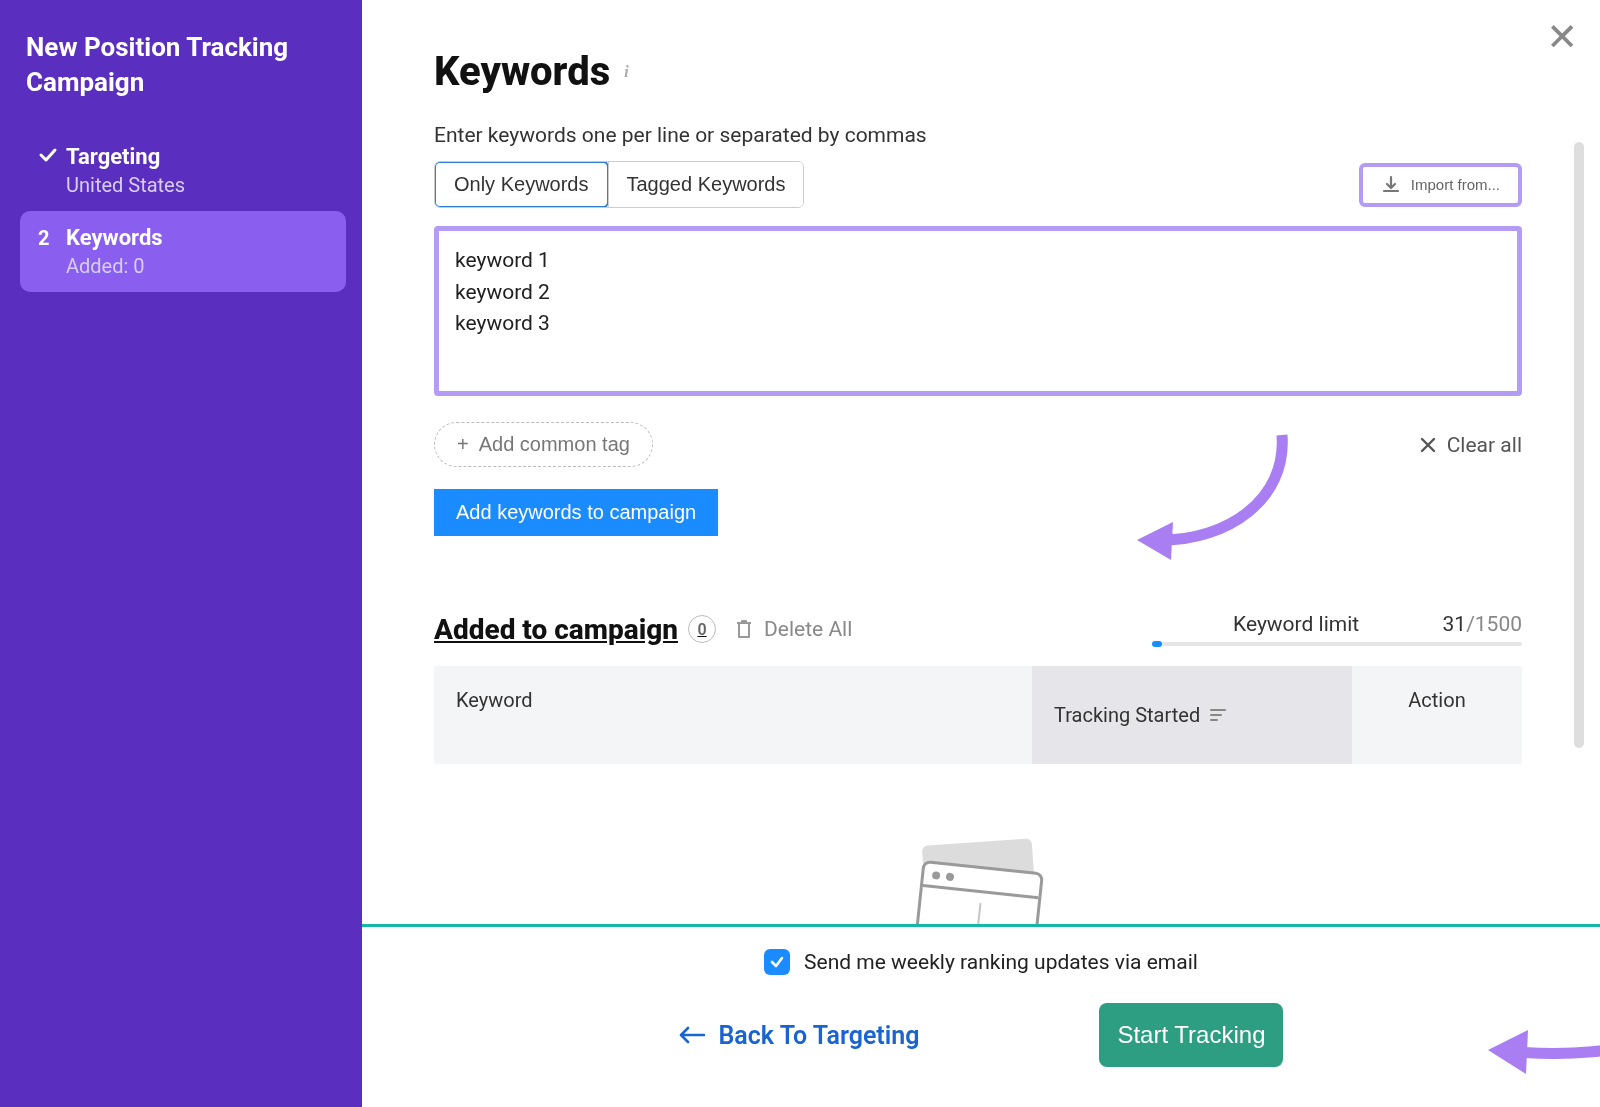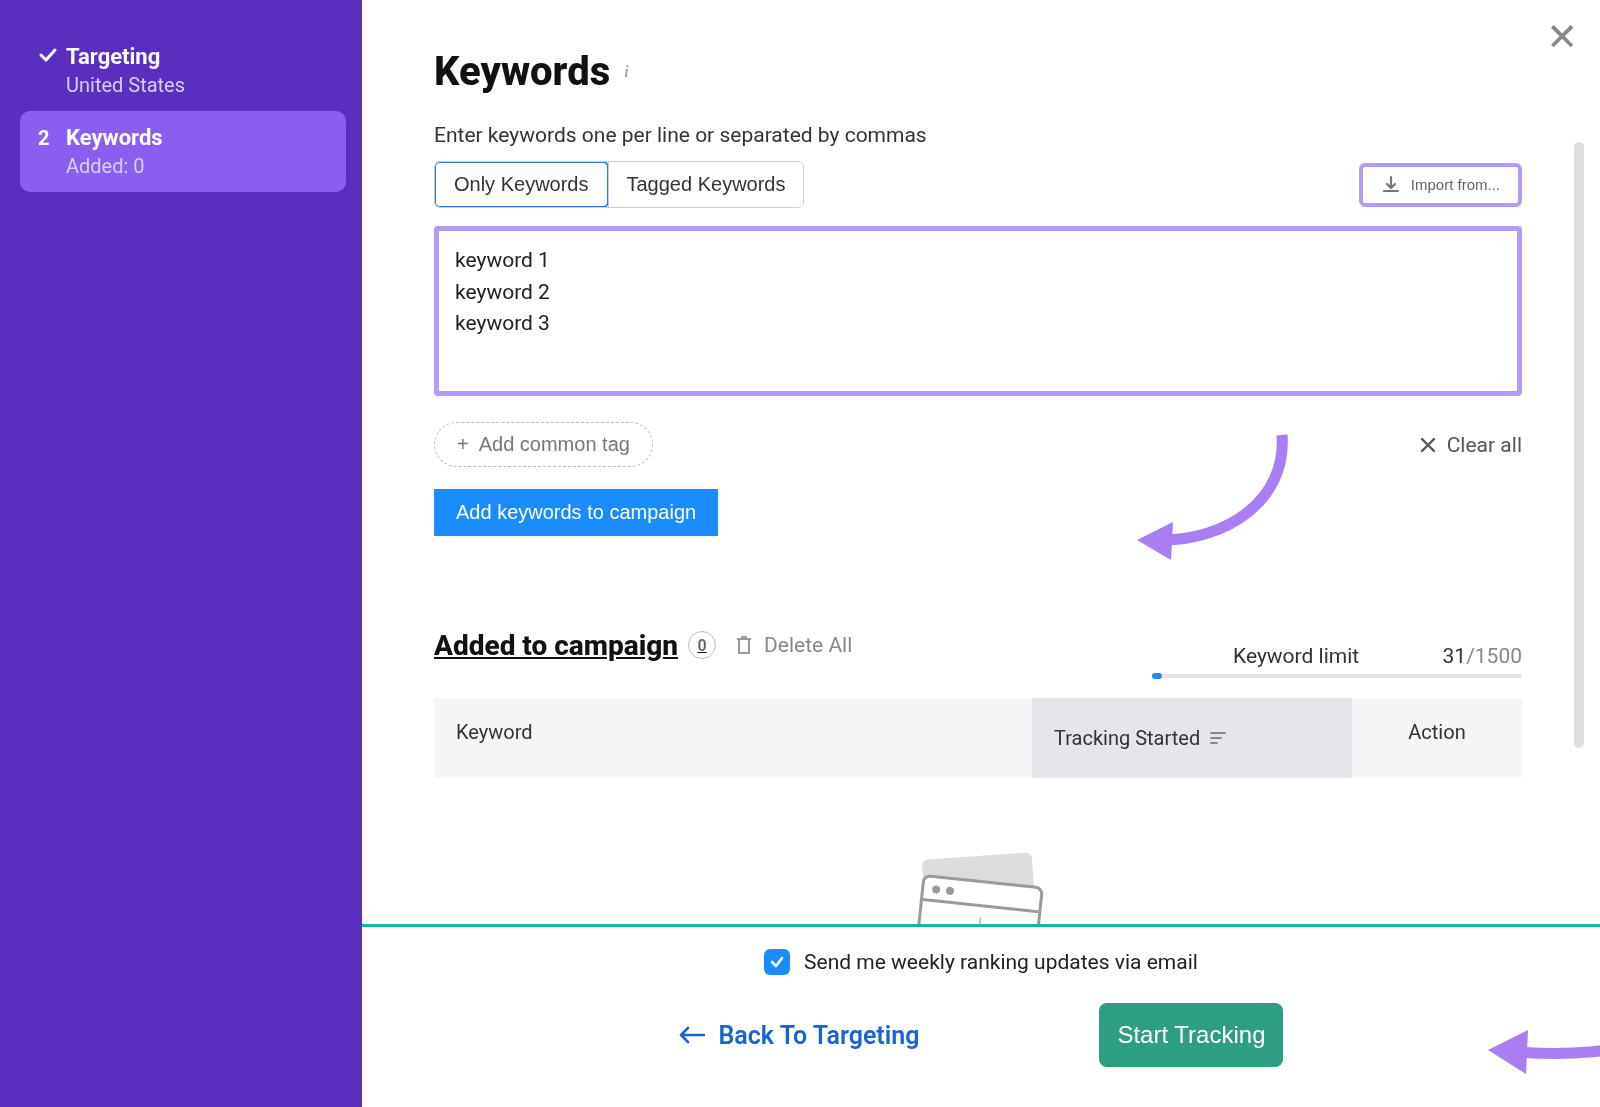--- a/index.html
+++ b/index.html
@@ -207,37 +207,37 @@
     width:28px; height:28px;
     display:flex; align-items:center; justify-content:center;
     font-size:16px; color:#666; font-weight:600;
   }
   .delete-all {
     display:flex; align-items:center; gap:10px;
     font-size:21px; color:#888; cursor:pointer;
   }
   .limit {
     text-align:right;
-    font-size:21px; color:#333;margin-top:32px;
+    font-size:21px; color:#333;
   }
   .limit .muted { color:#888; }
   .limit-bar {
     margin-top:6px;
     width:370px; height:4px; background:#e5e5e5; border-radius:2px; position:relative;
   }
   .limit-bar .fill { position:absolute; left:0; top:-1px; width:10px; height:6px; background:#1a8cff; border-radius:3px;}
   .table-head {
     display:flex;
     background:#f4f5f7;
     border-radius:2px;
     font-size:20px;
     color:#333;
   }
   .col-kw { flex:1; padding:22px 22px; }
-  .col-track { width:320px; padding:28px 22px; background:#e6e6ea; display:flex; align-items:center; gap:10px;}
+  .col-track { width:320px; padding:37px 22px; background:#e6e6ea; display:flex; align-items:center; gap:10px;}
   .col-action { width:170px; padding:22px 22px; text-align:center; }
   .empty-illus {
     margin-top:78px;
     display:flex; justify-content:center;
   }
   .illus-box {
     width:150px; height:130px; position:relative;
   }
   .illus-back {
     position:absolute; left:22px; top:0; width:110px; height:96px;
@@ -291,20 +291,21 @@
   }
   svg.arrow path { stroke:#a87ef2; fill:none; stroke-width:11; }
   svg.arrow polygon { fill:#a87ef2; }
   .sort-icon { font-size:18px; color:#888;}
   .dl-icon svg, .trash-icon svg, .x-icon svg { display:block;}
 </style>
 </head>
 <body>
 
 <div class="sidebar">
+  <div class="sidebar-title">New Position Tracking Campaign</div>
 
   <div class="step">
     <div class="step-icon">
       <svg width="20" height="20" viewBox="0 0 20 20">
           <path d="M3 10 L8 15 L17 5" stroke="#fff" stroke-width="3" fill="none" stroke-linecap="round" stroke-linejoin="round"></path>
         </svg>
     </div>
     <div class="step-body">
       <div class="step-title">Targeting</div>
       <div class="step-sub">United States</div>

